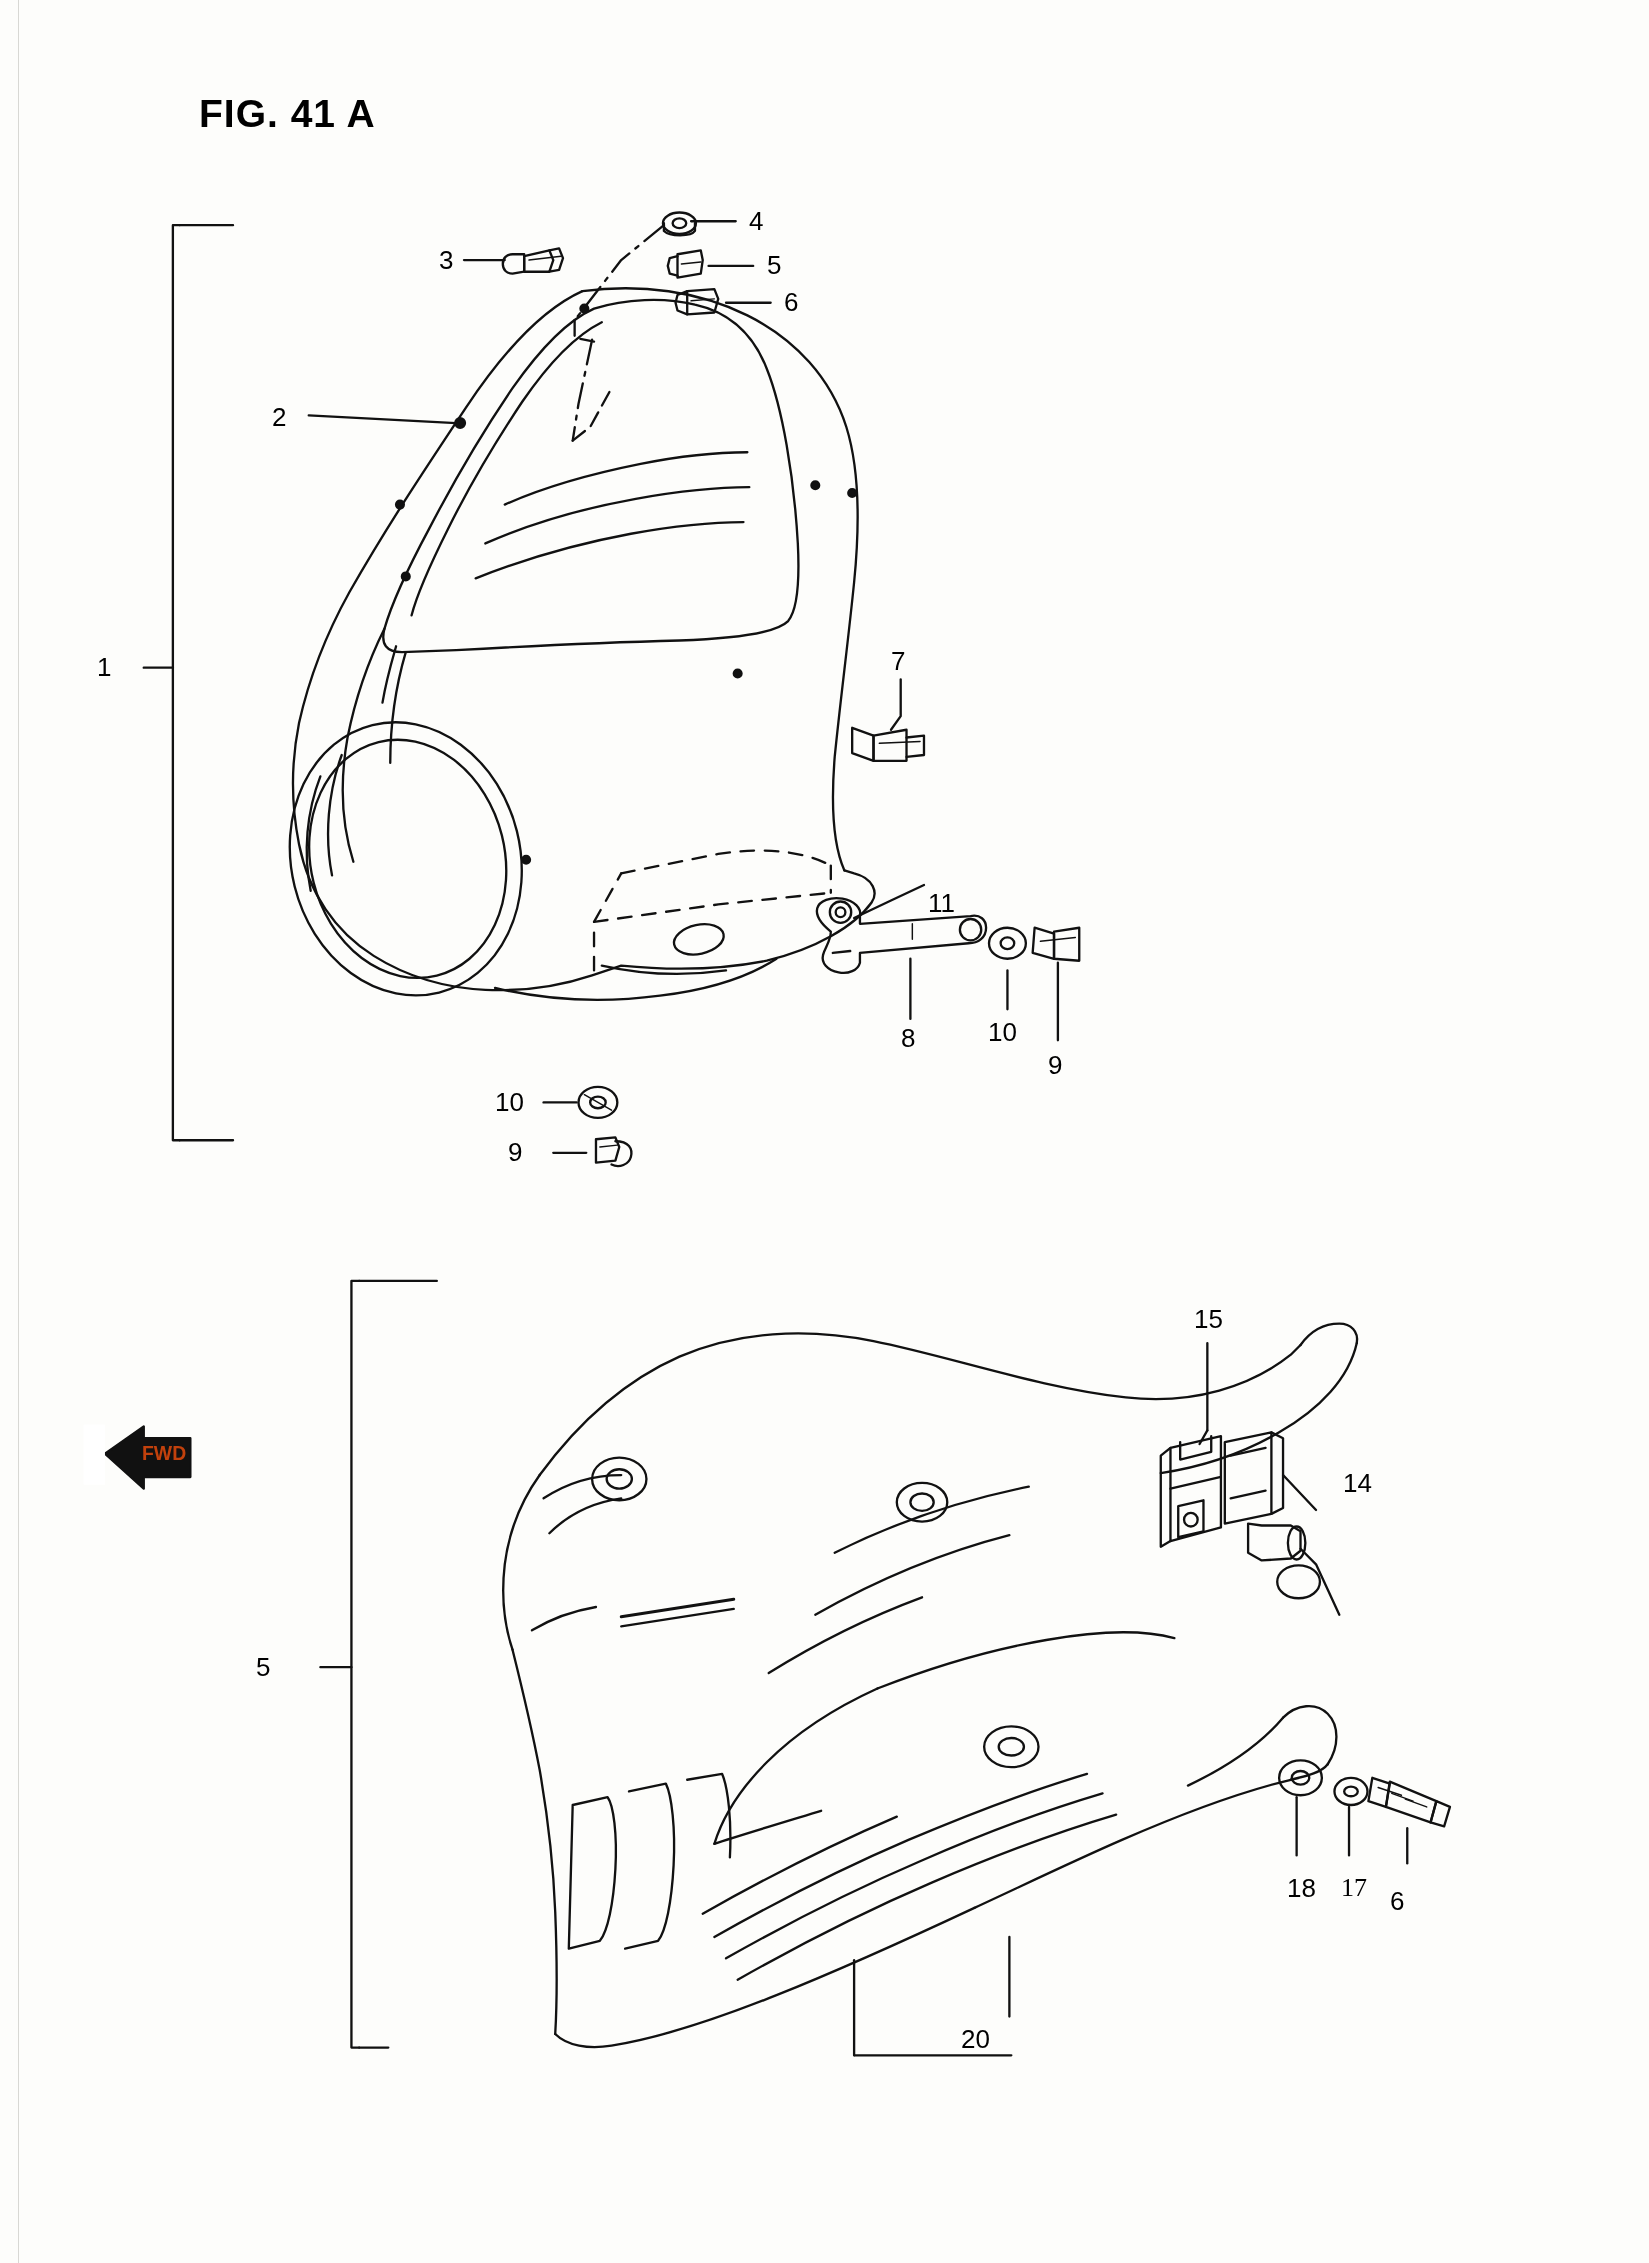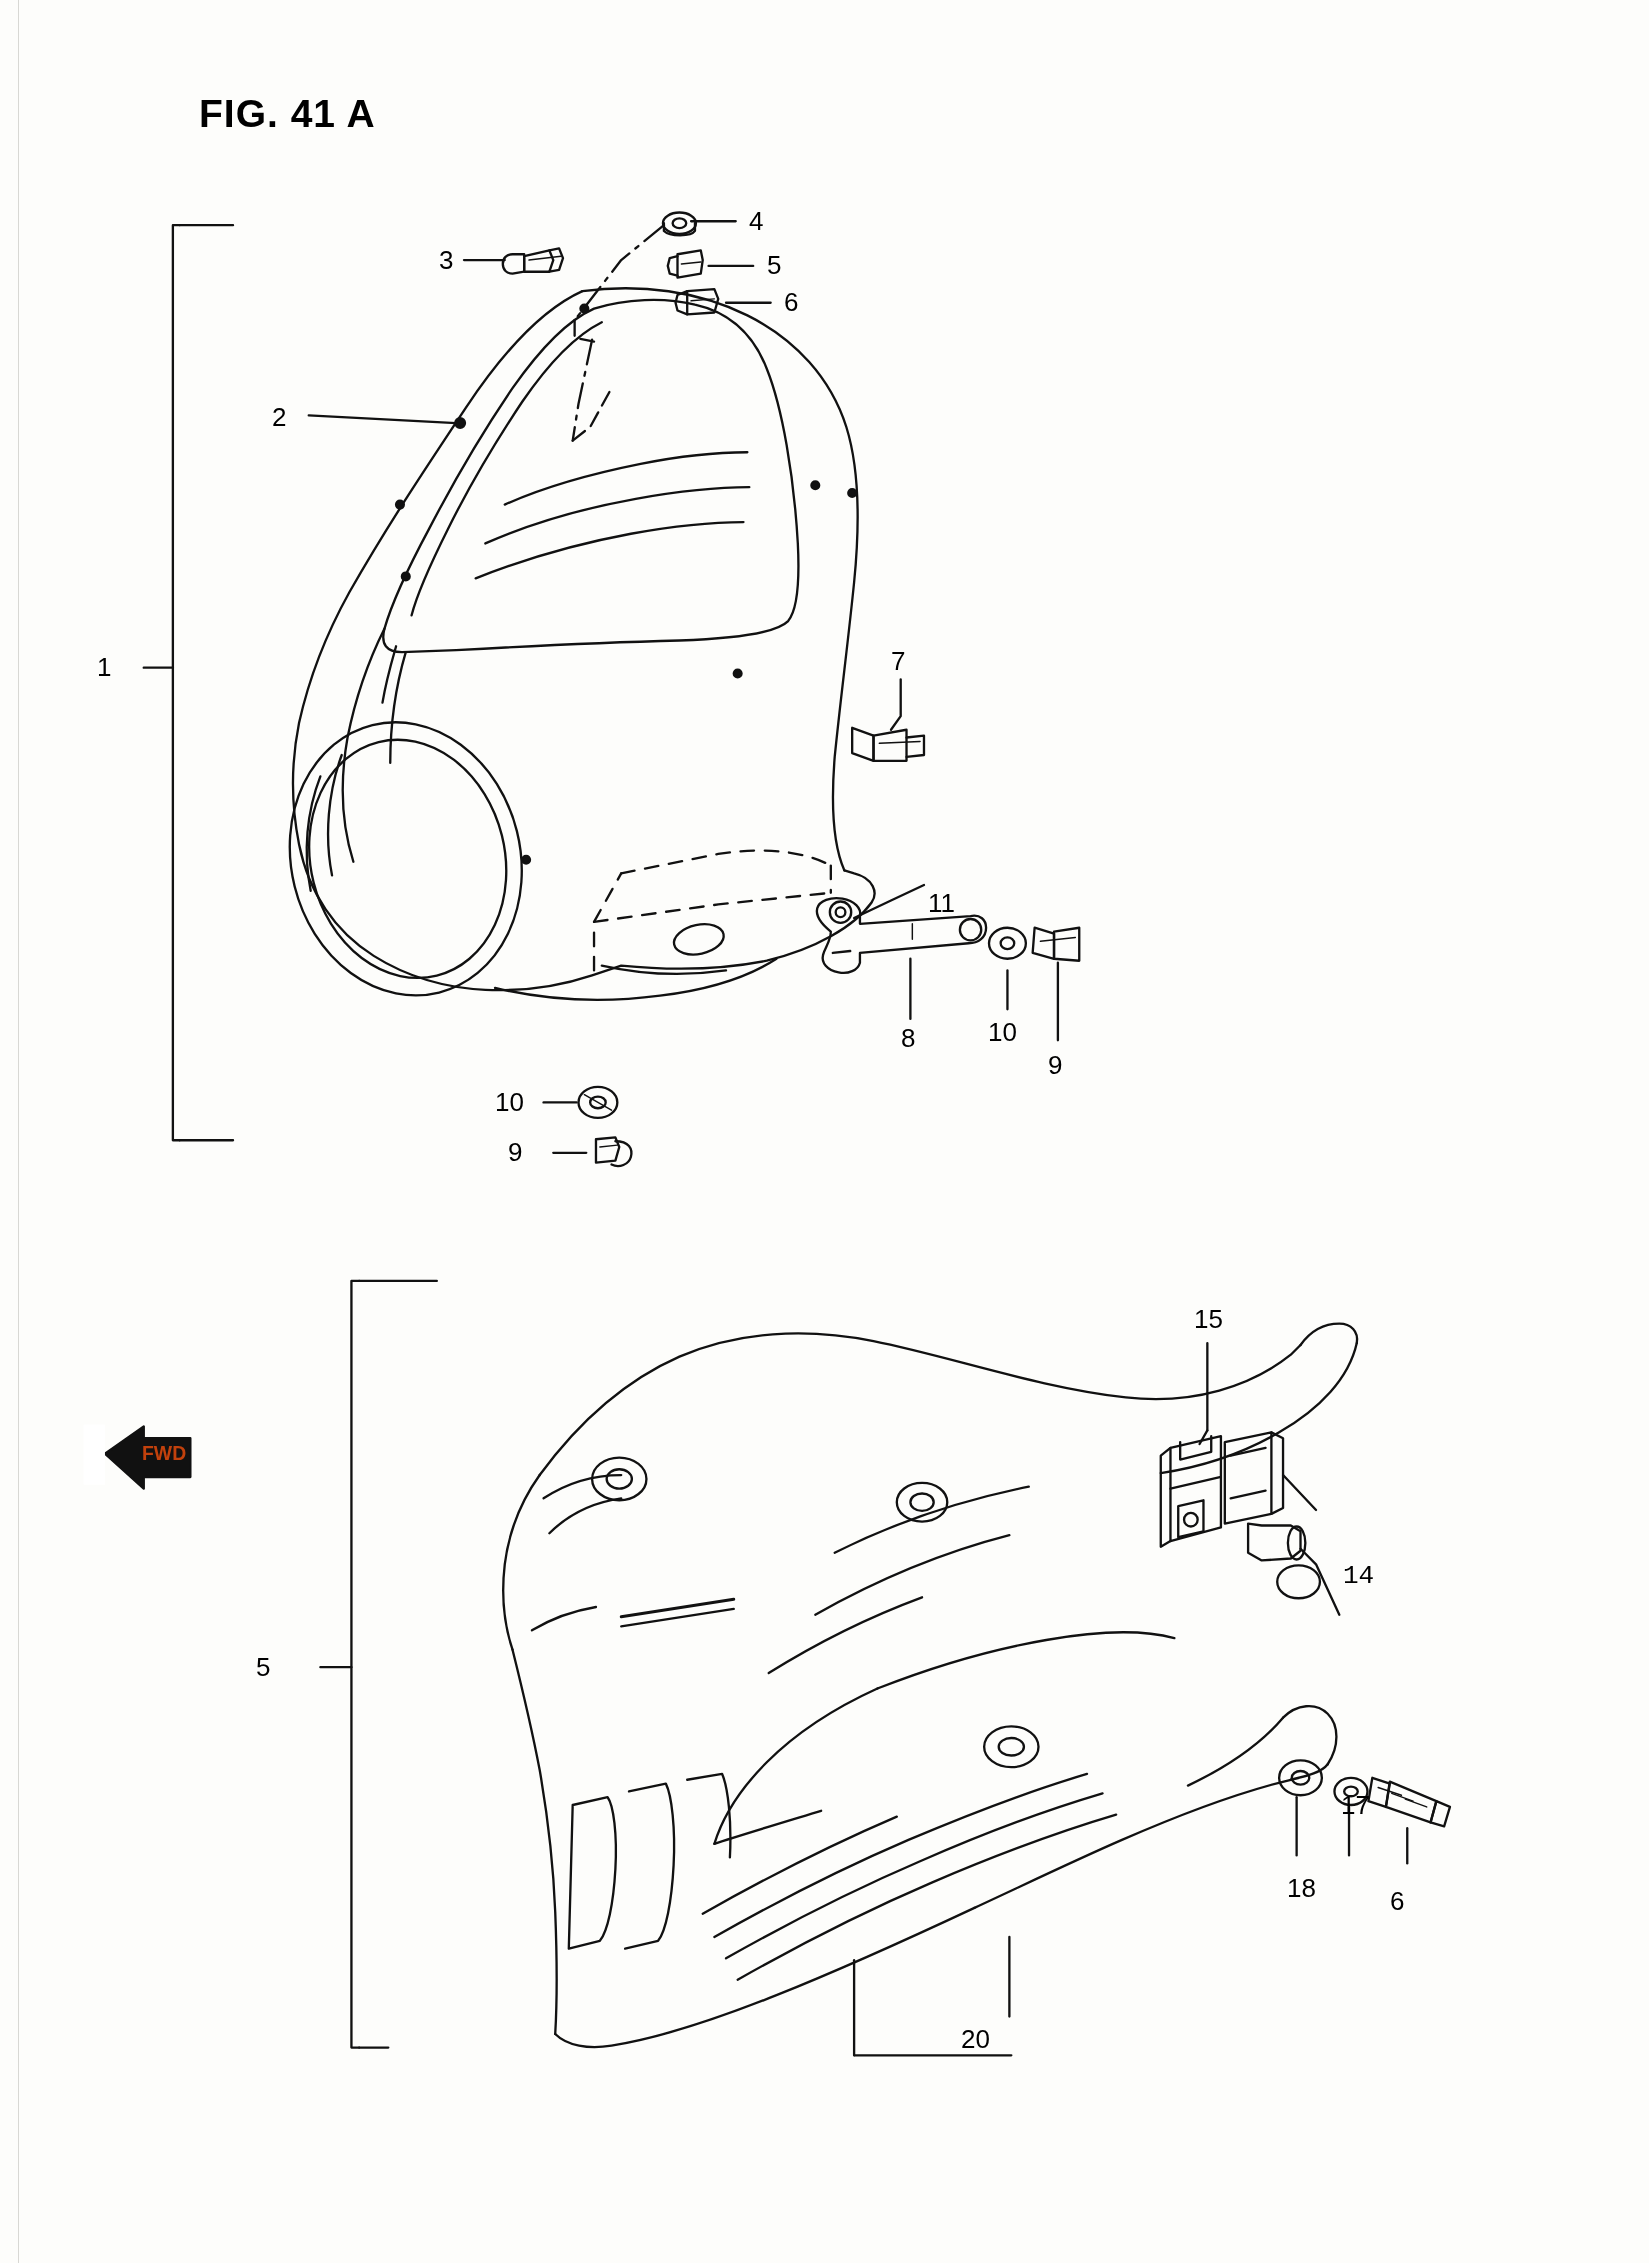--- a/index.html
+++ b/index.html
@@ -323,20 +323,20 @@
   <div class="callout" style="left:784px;top:287px;">6</div>
   <div class="callout" style="left:891px;top:646px;">7</div>
   <div class="callout" style="left:901px;top:1023px;">8</div>
   <div class="callout" style="left:1048px;top:1050px;">9</div>
   <div class="callout" style="left:988px;top:1017px;">10</div>
   <div class="callout" style="left:928px;top:864px;margin-top:24px;">11</div>
   <div class="callout" style="left:495px;top:1087px;">10</div>
   <div class="callout" style="left:508px;top:1137px;">9</div>
   <div class="callout" style="left:256px;top:1652px;">5</div>
   <div class="callout" style="left:961px;top:2024px;">20</div>
-  <div class="callout" style="left:1343px;top:1561px;font-family:Liberation Mono, monospace;">14</div>
+  <div class="callout" style="left:1343px;top:1468px;">14</div>
   <div class="callout" style="left:1194px;top:1304px;">15</div>
   <div class="callout" style="left:1390px;top:1886px;">6</div>
-  <div class="callout" style="left:1341px;top:1790px;">17</div>
+  <div class="callout" style="left:1341px;top:1873px;font-family:Liberation Serif, serif;">17</div>
   <div class="callout" style="left:1287px;top:1873px;">18</div>
 
 </div>
 
 
 </body></html>

